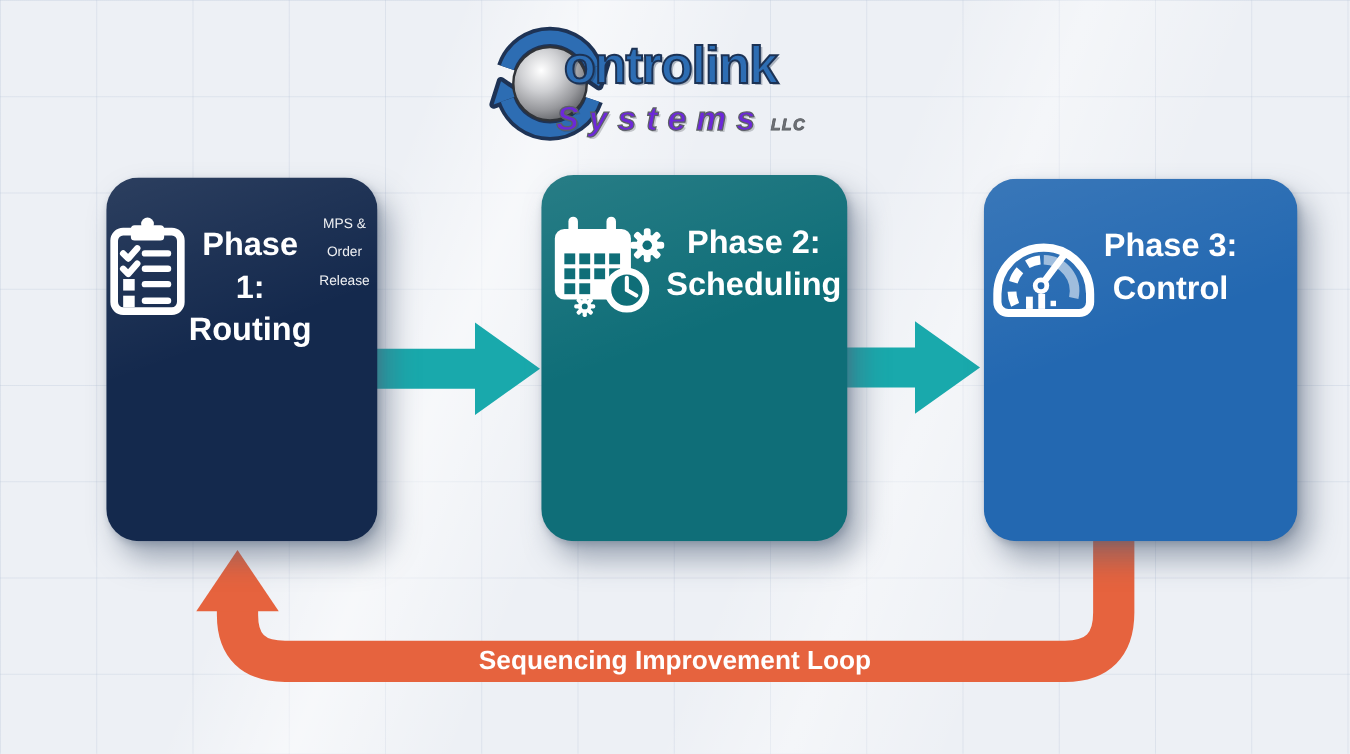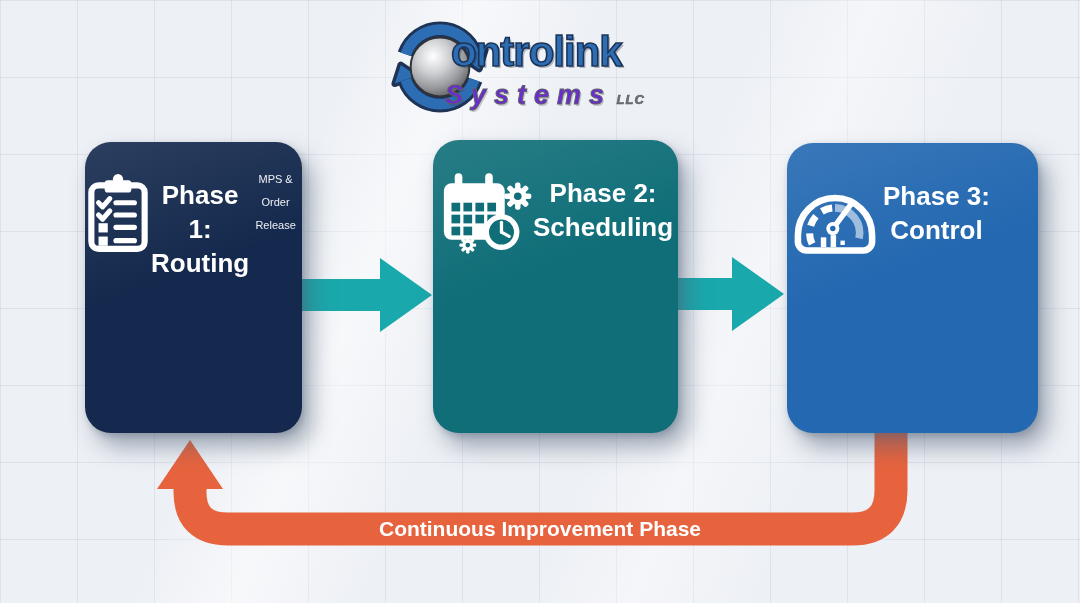--- a/index.html
+++ b/index.html
@@ -195,13 +195,13 @@
       <rect x="40" y="56" width="5" height="11" fill="#ffffff"></rect>
       <rect x="49" y="61" width="4" height="4" fill="#ffffff"></rect>
     </svg>
   </div>
   <div class="card-title">
     <span>Phase 3:</span>
     <span>Control</span>
   </div>
 </div>
 
-<div class="loop-label">Continuous Improvement Phase</div>
+<div class="loop-label">Sequencing Improvement Loop</div>
 
 </body></html>

